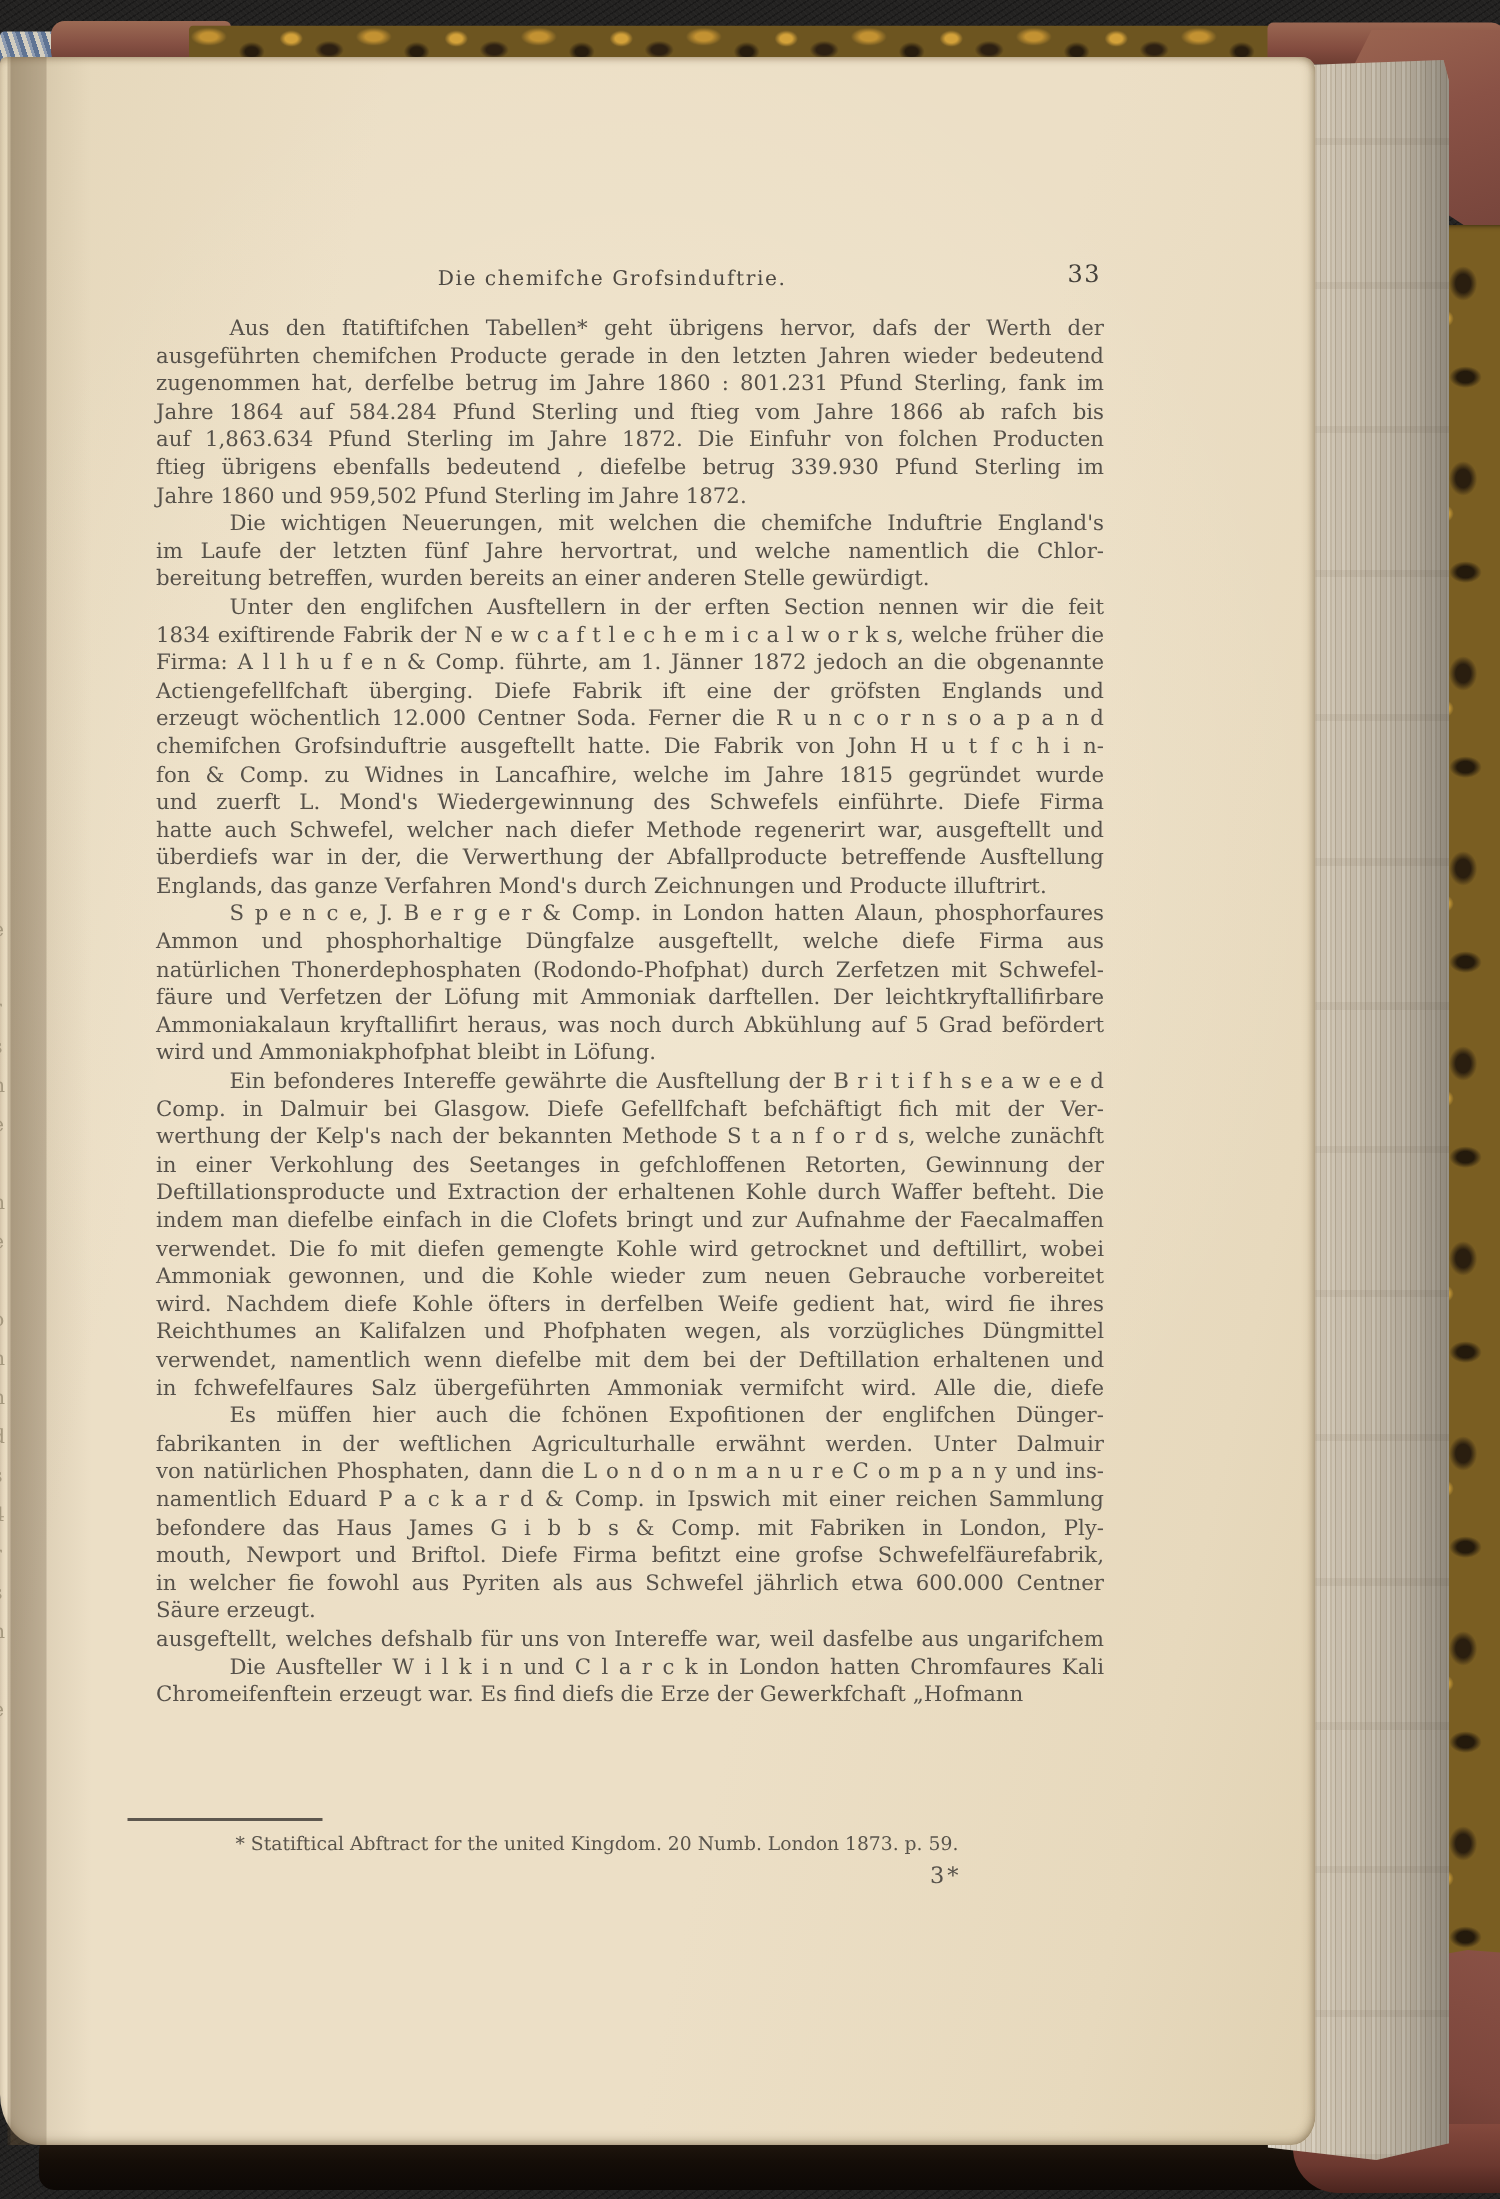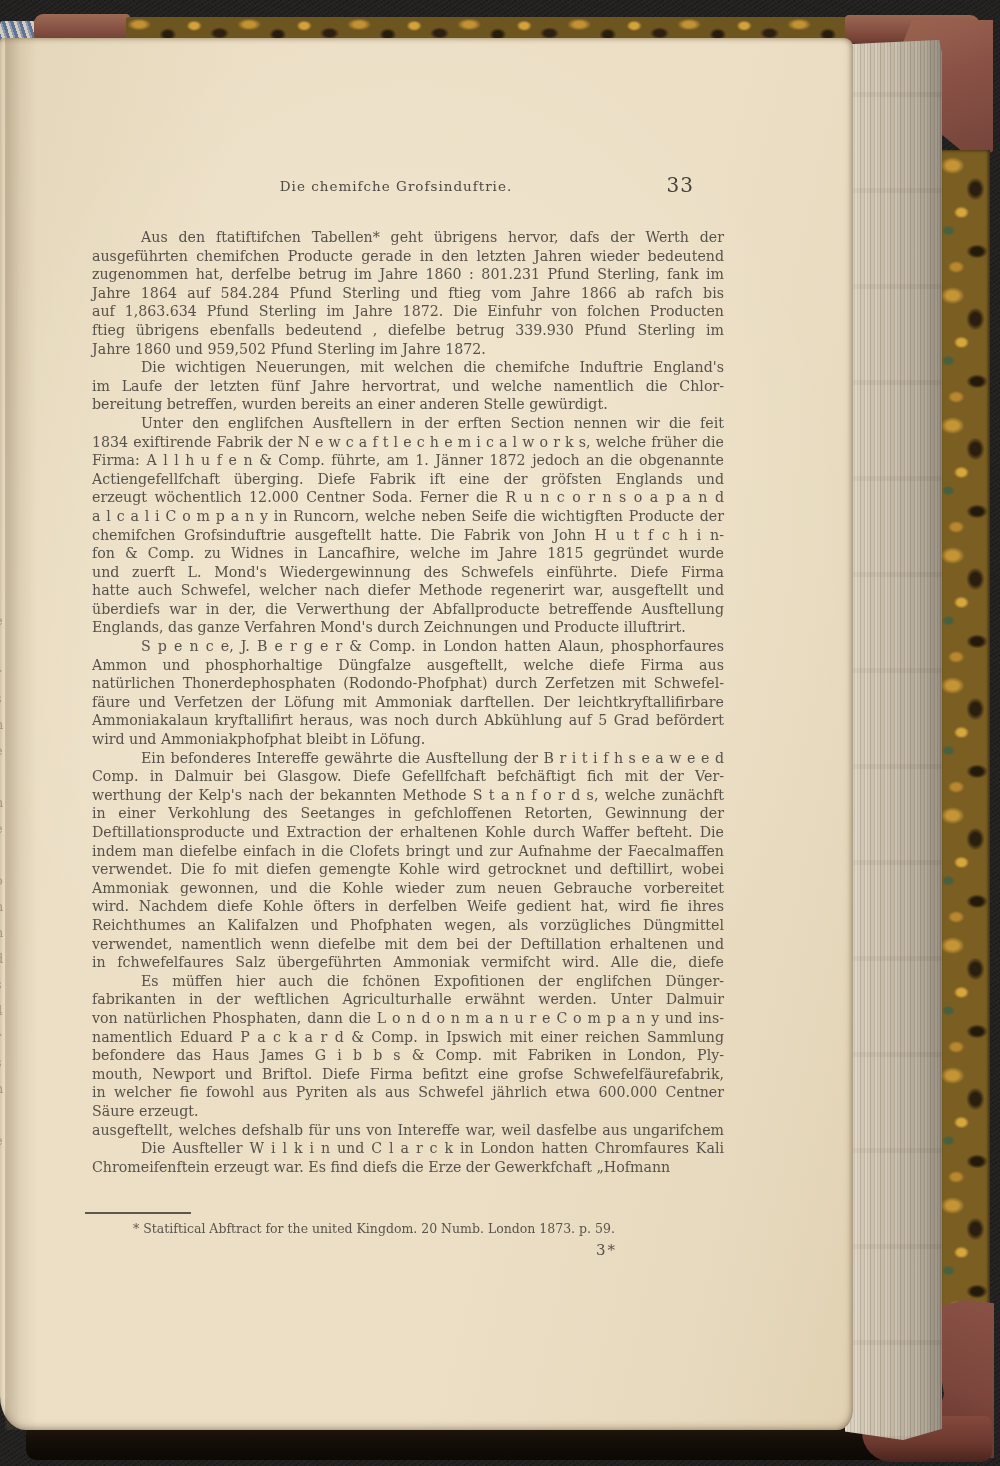--- a/index.html
+++ b/index.html
@@ -2,21 +2,21 @@
 <html><head>
 <meta charset="utf-8">
 <style>
   html,body{margin:0;padding:0;background:#111;}
   .scene{position:relative;width:1000px;height:1466px;overflow:hidden;
     font-family:"DejaVu Serif","Liberation Serif",serif;
     background:
       repeating-linear-gradient(47deg, rgba(255,255,255,0.018) 0 1px, transparent 1px 3px),
       repeating-linear-gradient(-33deg, rgba(0,0,0,0.25) 0 1px, transparent 1px 4px),
       #232221;}
-  .abs{position:absolute;}
+  .abs{position:absolute;padding-left:24px;}
 
   
   .headband{left:0;top:21px;width:44px;height:21px;border-radius:3px;
     background:repeating-linear-gradient(72deg,#5f7494 0 3px,#d3cec0 3px 6px,#8d9bb0 6px 8px);}
   .band-leather-left{left:34px;top:14px;width:96px;height:28px;border-radius:9px 4px 3px 7px;
     background:linear-gradient(180deg,#9c6a54 0%,#855043 55%,#6e3e33 100%);}
   .band-marble-top{left:126px;top:17px;width:744px;height:25px;border-radius:3px;
     background-color:#6d5520;
     background-image:
       radial-gradient(ellipse 16px 8px at 12% 30%,#c39232 35%,transparent 75%),
@@ -63,23 +63,23 @@
     background-color:#e9dcc2;
     box-shadow:inset -4px 0 7px -3px rgba(96,76,48,0.55), inset 0 -5px 8px -4px rgba(96,76,48,0.5), inset 0 3px 5px -2px rgba(120,96,60,0.45);}
   .gutter-shade{left:7px;top:0;width:30px;height:100%;
     background:linear-gradient(90deg,rgba(108,88,58,0.30) 0%,rgba(108,88,58,0.10) 45%,rgba(108,88,58,0.0) 100%);}
   .gutter-line{left:5px;top:0;width:2px;height:100%;background:rgba(90,72,46,0.25);}
   .gutter-frags{left:0;top:0;width:9px;height:100%;overflow:hidden;color:#a5987e;font-size:13px;}
   .gutter-frags span{position:absolute;left:-5px;}
 
   .page-header{left:80px;top:140px;width:632px;height:22px;color:#4e4943;}
   .running-title{position:absolute;left:0;right:0;text-align:center;font-size:13.5px;letter-spacing:1px;}
-  .page-number{position:absolute;right:18px;top:-5px;font-size:20px;letter-spacing:1px;color:#45413b;}
-
-  .body-text{left:80px;top:190px;width:632px;color:#56514a;font-size:14.2px;line-height:18.6px;margin-left:12px;}
+  .page-number{position:absolute;right:2px;top:-5px;font-size:16px;letter-spacing:1px;color:#45413b;}
+
+  .body-text{left:80px;top:172px;width:632px;color:#56514a;font-size:14.2px;line-height:18.6px;}
   .tline{text-align:justify;text-align-last:justify;}
   .tline.last{text-align-last:left;}
   .tline.first{text-indent:49px;}
 
   .footnote-rule{left:85px;top:1174px;width:106px;height:2px;background:#5d574e;}
   .footnote{left:133px;top:1183px;width:560px;font-size:12.5px;color:#59544c;}
   .signature{left:596px;top:1203px;font-size:15px;letter-spacing:2px;color:#56514a;}
 </style>
 </head>
 <body>
@@ -138,21 +138,20 @@
           <div class="tline first">Die wichtigen Neuerungen, mit welchen die chemifche Induftrie England's</div>
           <div class="tline">im Laufe der letzten fünf Jahre hervortrat, und welche namentlich die Chlor-</div>
           <div class="tline last">bereitung betreffen, wurden bereits an einer anderen Stelle gewürdigt.</div>
         </div>
         <div>
           <div class="tline first">Unter den englifchen Ausftellern in der erften Section nennen wir die feit</div>
           <div class="tline">1834 exiftirende Fabrik der N e w c a f t l e c h e m i c a l w o r k s, welche früher die</div>
           <div class="tline">Firma: A l l h u f e n &amp; Comp. führte, am 1. Jänner 1872 jedoch an die obgenannte</div>
           <div class="tline">Actiengefellfchaft überging. Diefe Fabrik ift eine der gröfsten Englands und</div>
           <div class="tline">erzeugt wöchentlich 12.000 Centner Soda. Ferner die R u n c o r n s o a p a n d</div>
-          <div class="tline">a l c a l i C o m p a n y in Runcorn, welche neben Seife die wichtigften Producte der</div>
           <div class="tline">chemifchen Grofsinduftrie ausgeftellt hatte. Die Fabrik von John H u t f c h i n-</div>
           <div class="tline">fon &amp; Comp. zu Widnes in Lancafhire, welche im Jahre 1815 gegründet wurde</div>
           <div class="tline">und zuerft L. Mond's Wiedergewinnung des Schwefels einführte. Diefe Firma</div>
           <div class="tline">hatte auch Schwefel, welcher nach diefer Methode regenerirt war, ausgeftellt und</div>
           <div class="tline">überdiefs war in der, die Verwerthung der Abfallproducte betreffende Ausftellung</div>
           <div class="tline last">Englands, das ganze Verfahren Mond's durch Zeichnungen und Producte illuftrirt.</div>
         </div>
         <div>
           <div class="tline first">S p e n c e, J. B e r g e r &amp; Comp. in London hatten Alaun, phosphorfaures</div>
           <div class="tline">Ammon und phosphorhaltige Düngfalze ausgeftellt, welche diefe Firma aus</div>

